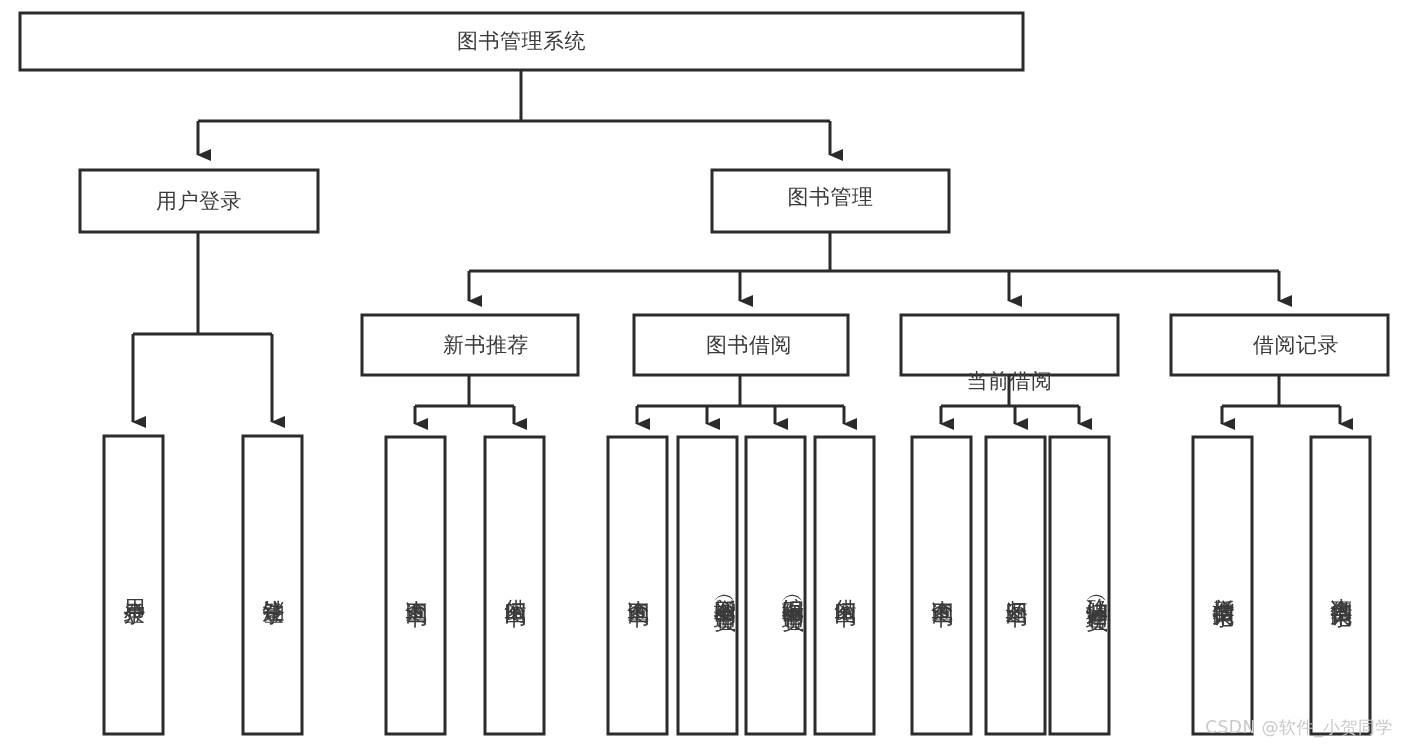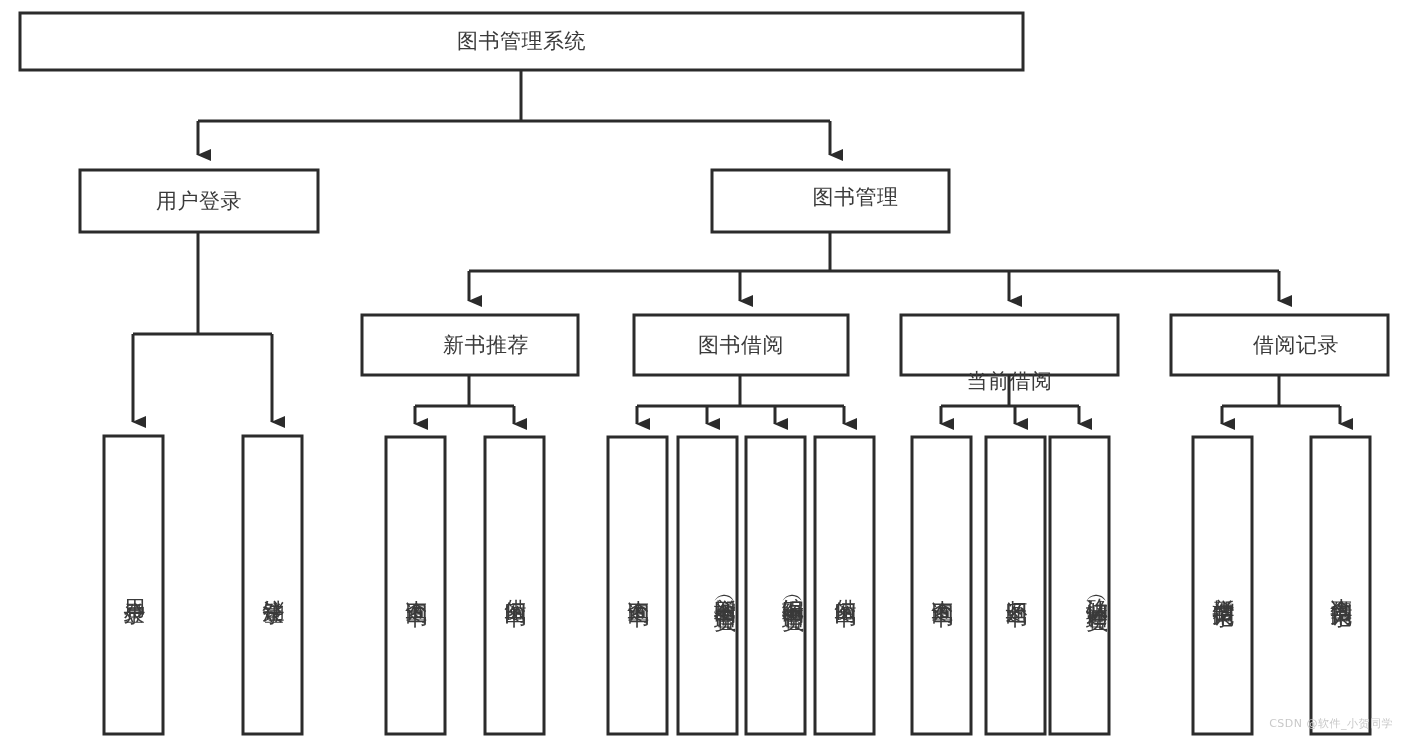--- a/index.html
+++ b/index.html
@@ -65,22 +65,22 @@
     justify-content: center;
     font-size: 22px;
     letter-spacing: 2px;
   }
   .node-label.vert.centered {
     align-items: center;
   }
   .watermark {
     position: absolute;
     right: 12px;
-    bottom: 16px;
-    font-size: 11px;
+    bottom: 8px;
+    font-size: 17px;
     color: #c9c9c9;
     letter-spacing: 0.5px;
     white-space: nowrap;
   }
 </style>
 </head>
 <body>
 
 <div id="diagram-root">
 
@@ -156,24 +156,24 @@
 
     <path class="connector" d="M 1279 375 L 1279 406"></path>
     <path class="connector" d="M 1222 406 L 1340 406"></path>
     <path class="connector" d="M 1222 406 L 1222 424" marker-end="url(#arrow)"></path>
     <path class="connector" d="M 1340 406 L 1340 424" marker-end="url(#arrow)"></path>
   </svg>
 
   <div class="node-label horiz" style="left:20px; top:13px; width:1003px; height:57px;">图书管理系统</div>
 
   <div class="node-label horiz" style="left:80px; top:170px; width:238px; height:62px;">用户登录</div>
-  <div class="node-label horiz" style="left:712px; top:170px; width:237px; height:55px;margin-left:25px;">图书管理</div>
+  <div class="node-label horiz" style="left:712px; top:170px; width:237px; height:55px;">图书管理</div>
 
   <div class="node-label horiz" style="left:362px; top:315px; width:216px; height:60px;padding-left:16px;">新书推荐</div>
-  <div class="node-label horiz" style="left:634px; top:315px; width:214px; height:60px;">图书借阅</div>
+  <div class="node-label horiz" style="left:634px; top:315px; width:214px; height:60px;padding-left:8px;">图书借阅</div>
   <div class="node-label horiz" style="left:901px; top:315px; width:217px; height:60px;margin-top:36px;">当前借阅</div>
   <div class="node-label horiz" style="left:1171px; top:315px; width:250px; height:60px;">借阅记录</div>
 
   <div class="node-label vert centered" style="left:104px; top:436px; width:59px; height:298px;">用户登录</div>
   <div class="node-label vert centered" style="left:243px; top:436px; width:59px; height:298px;">注销登录</div>
 
   <div class="node-label vert centered" style="left:386px; top:437px; width:59px; height:297px;">查询图书</div>
   <div class="node-label vert centered" style="left:485px; top:437px; width:59px; height:297px;">借阅图书</div>
 
   <div class="node-label vert centered" style="left:608px; top:437px; width:59px; height:297px;">查询图书</div>

